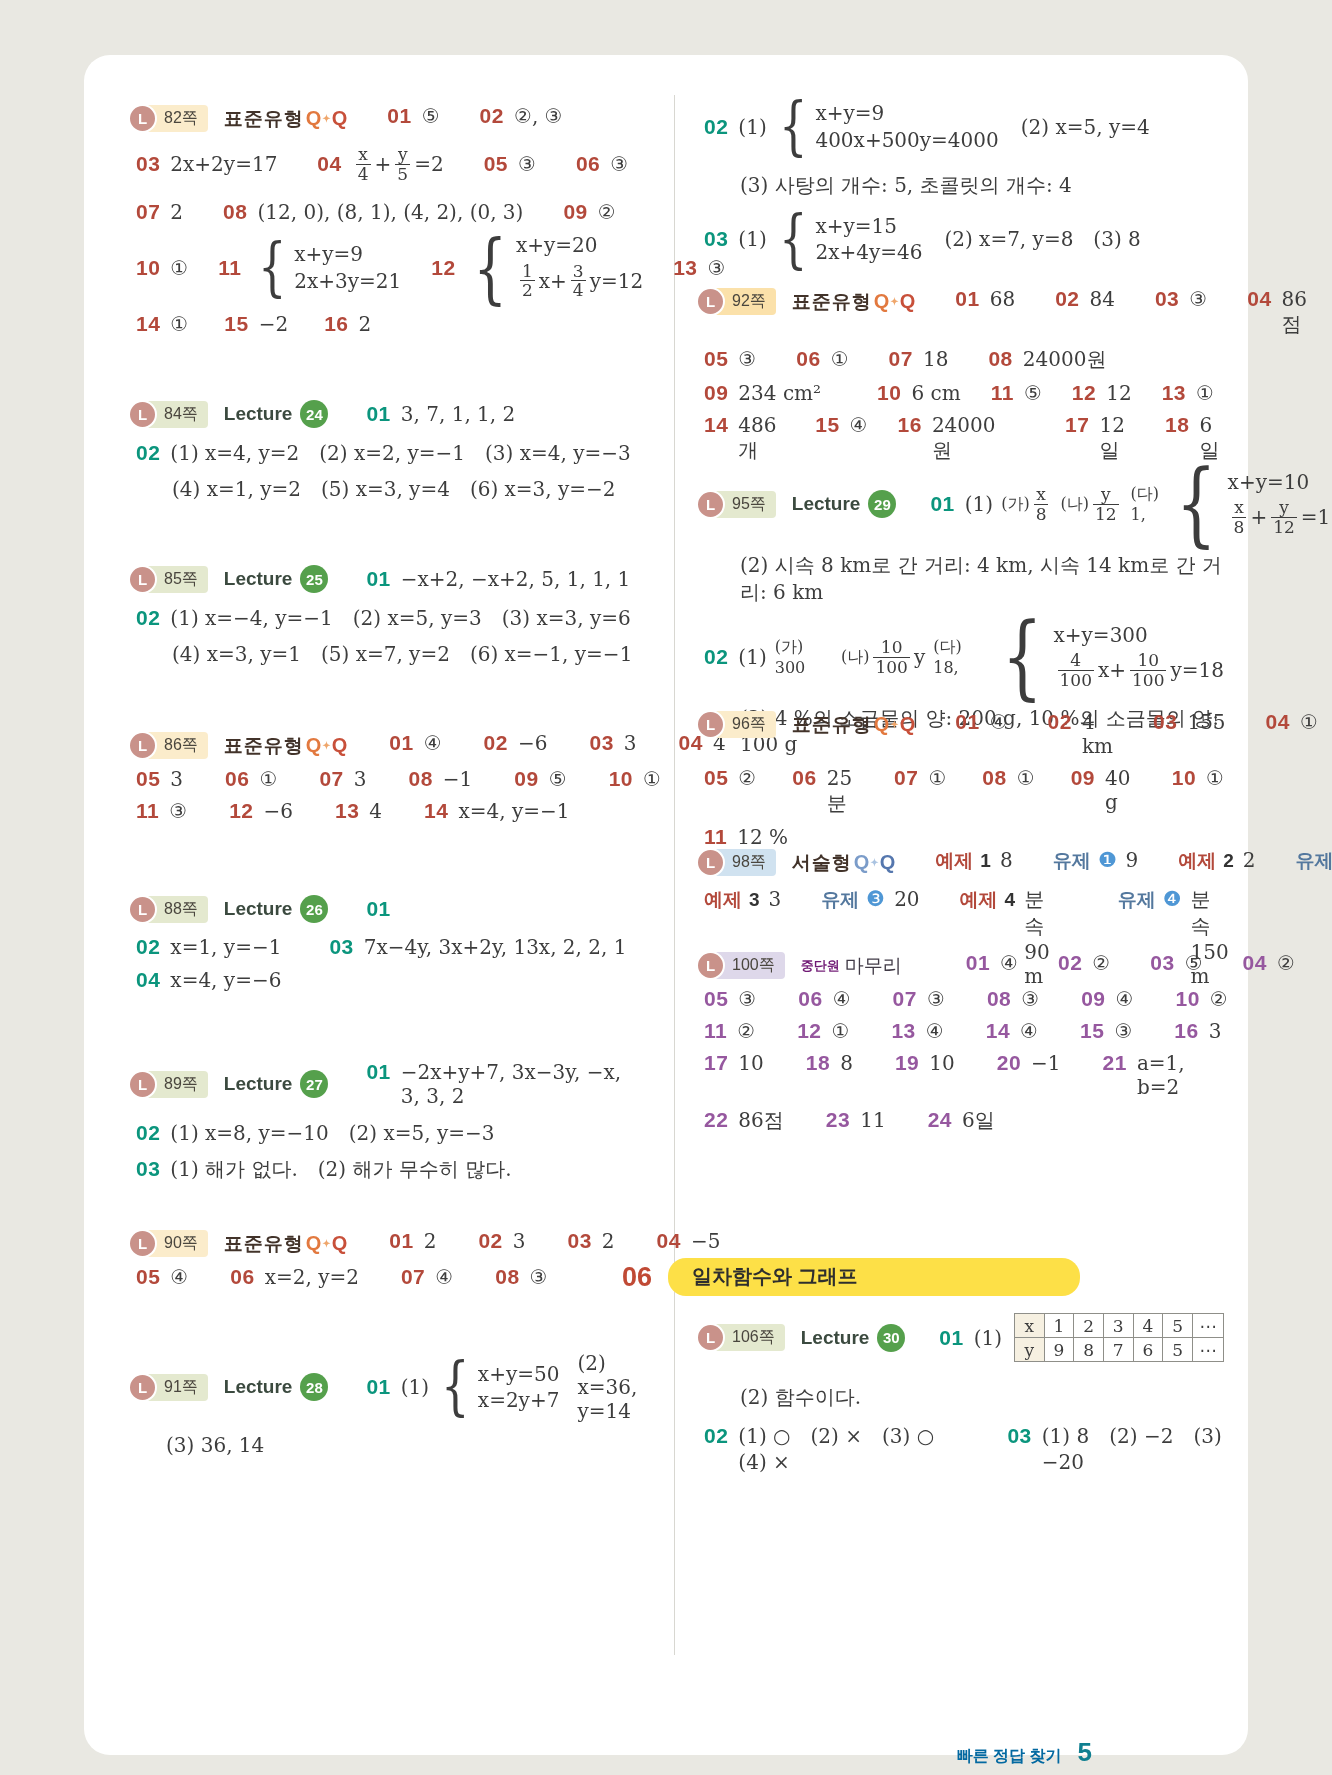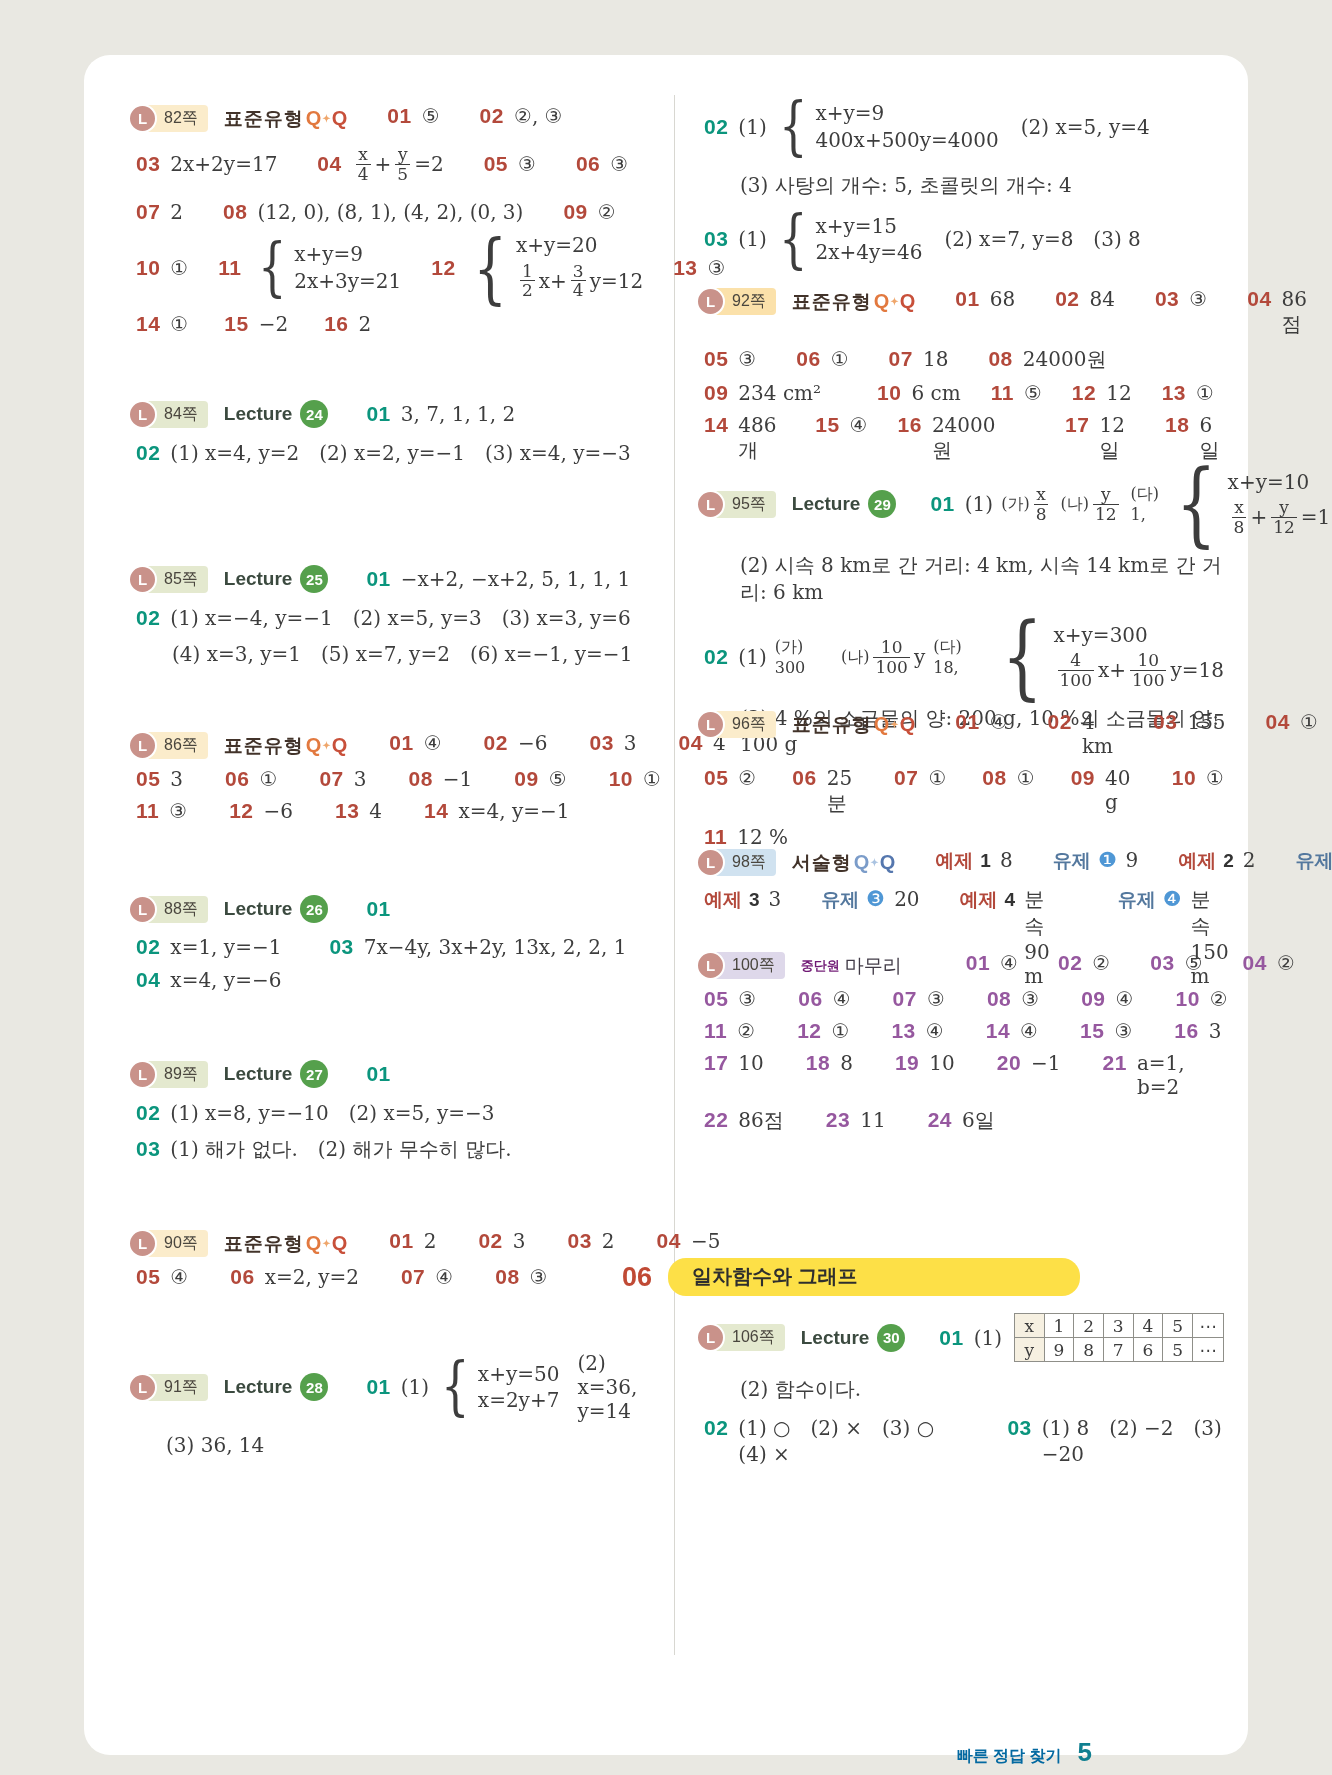--- a/index.html
+++ b/index.html
@@ -196,20 +196,23 @@
             <b class="n green">01</b>
             <span class="ans">3, 7, 1, 1, 2</span>
           </span>
       </div>
       <div class="row" style="margin-top:12px">
           <span class="it">
             <b class="n green">02</b>
             <span class="ans">(1) x=4, y=2　(2) x=2, y=−1　(3) x=4, y=−3</span>
           </span>
         </div>
+      <div class="row" style="margin-top:9px">
+          <span class="ans ind">(4) x=1, y=2　(5) x=3, y=4　(6) x=3, y=−2</span>
+        </div>
     </div>
 
     <div class="sec" style="top:510px">
       <div class="rowc">
         <span class="badge bg-sage">
             <i class="lcirc">L</i>
             <span class="pg">85쪽</span>
           </span>
         <span class="lectxt">Lecture</span>
         <span class="leccirc">25</span>
@@ -339,20 +342,21 @@
     <div class="sec" style="top:1005px">
       <div class="rowc">
         <span class="badge bg-sage">
             <i class="lcirc">L</i>
             <span class="pg">89쪽</span>
           </span>
         <span class="lectxt">Lecture</span>
         <span class="leccirc">27</span>
         <span class="it" style="margin-left:38px">
             <b class="n green">01</b>
+            <span class="ans">−2x+y+7, 3x−3y, −x, 3, 3, 2</span>
           </span>
       </div>
       <div class="row" style="margin-top:12px">
           <span class="it">
             <b class="n green">02</b>
             <span class="ans">(1) x=8, y=−10　(2) x=5, y=−3</span>
           </span>
         </div>
       <div class="row" style="margin-top:9px">
           <span class="it">
@@ -927,21 +931,21 @@
               <td>8</td>
               <td>7</td>
               <td>6</td>
               <td>5</td>
               <td>⋯</td>
             </tr>
           </tbody>
             </table>
         </span>
       </div>
-      <div class="row" style="margin-top:14px">
+      <div class="row" style="margin-top:22px">
           <span class="ans ind">(2) 함수이다.</span>
         </div>
       <div class="row g55" style="margin-top:12px">
         <span class="it">
             <b class="n green">02</b>
             <span class="ans">(1) ○　(2) ×　(3) ○　(4) ×</span>
           </span>
         <span class="it">
             <b class="n green">03</b>
             <span class="ans">(1) 8　(2) −2　(3) −20</span>

